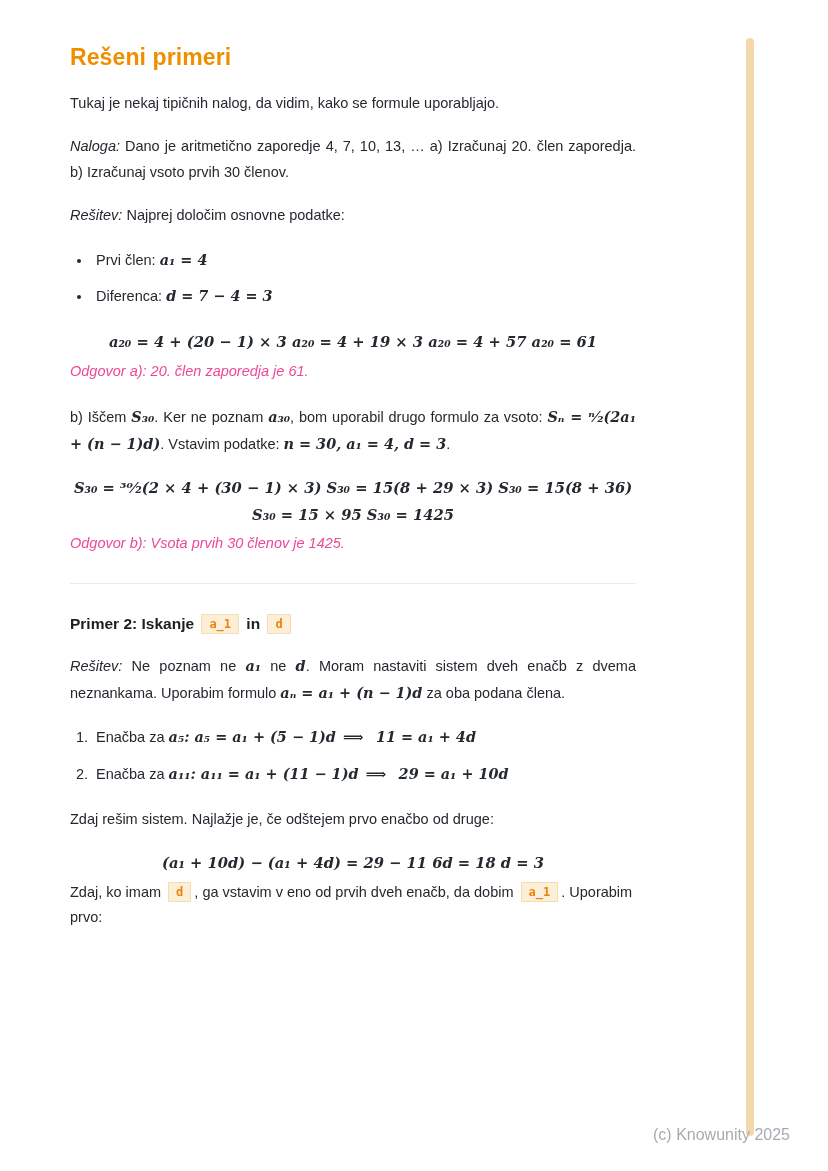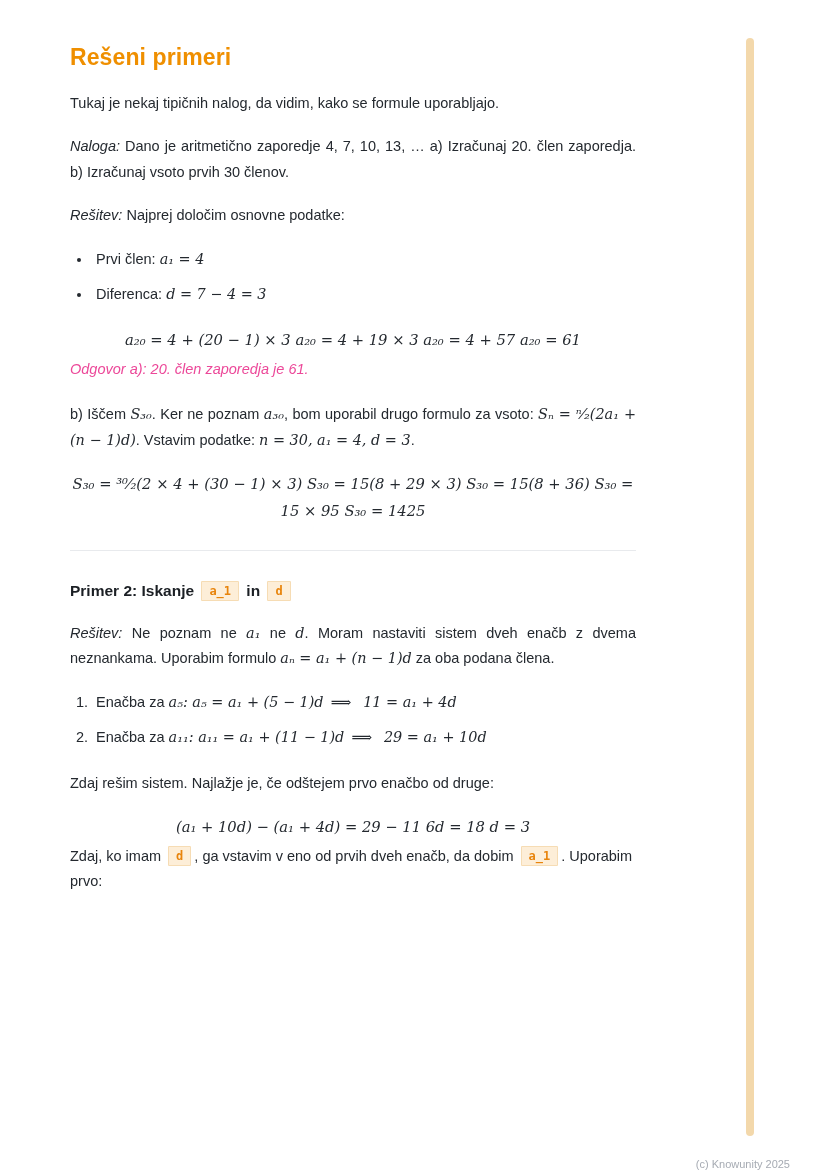--- a/index.html
+++ b/index.html
@@ -50,20 +50,21 @@
   }
   p.answer {
     font-style: italic;
     color: #ec4899;
     margin-bottom: 20px;
   }
   .m {
     font-family: "DejaVu Serif", "DejaVu Sans", serif;
     font-style: italic;
     font-size: 0.995em;
+    font-weight: bold;
   }
   .i { font-style: italic; }
   .code {
     font-family: "DejaVu Sans Mono", monospace;
     font-style: normal;
     font-size: 12px;
     font-weight: bold;
     color: var(--badge_text, #e8840c);
     background: var(--badge_bg, #fdeed8);
     border: 1px solid var(--badge_border, #f6dcb4);
@@ -91,22 +92,22 @@
     left: 746px;
     top: 38px;
     width: 8px;
     height: 1098px;
     background: var(--stripe, #f3d8ab);
     border-radius: 4px;
   }
   .watermark {
     position: absolute;
     right: 38px;
-    top: 1158px;
-    font-size: 11px;
+    top: 1126px;
+    font-size: 16px;
     color: var(--watermark, #a6abb3);
     z-index: 2;
   }
 </style>
 </head>
 <body>
 
 <div class="page">
   <div class="content">
 
@@ -124,20 +125,21 @@
       <li><span>Diferenca: </span><span class="m">d = 7 − 4 = 3</span></li>
     </ul>
 
 
     <p class="math-line"><span class="m">a₂₀ = 4 + (20 − 1) × 3 a₂₀ = 4 + 19 × 3 a₂₀ = 4 + 57 a₂₀ = 61</span></p>
     <p class="para answer"><span class="i">Odgovor a): 20. člen zaporedja je 61.</span></p>
 
     <p class="para just"><span>b) Iščem </span><span class="m">S₃₀</span><span>. Ker ne poznam </span><span class="m">a₃₀</span><span>, bom uporabil drugo formulo za vsoto: </span><span class="m">Sₙ = ⁿ⁄₂(2a₁ + (n − 1)d)</span><span>. Vstavim podatke: </span><span class="m">n = 30, a₁ = 4, d = 3</span><span>.</span></p>
 
     <p class="math-line"><span class="m">S₃₀ = ³⁰⁄₂(2 × 4 + (30 − 1) × 3) S₃₀ = 15(8 + 29 × 3) S₃₀ = 15(8 + 36) S₃₀ = 15 × 95 S₃₀ = 1425</span></p>
+    <p class="para answer"><span class="i">Odgovor b): Vsota prvih 30 členov je 1425.</span></p>
 
     <hr class="divider">
 
     <h2><span>Primer 2: Iskanje </span><span class="code">a_1</span><span> in </span><span class="code">d</span></h2>
 
 
     <p class="para just"><span class="i">Rešitev:</span><span> Ne poznam ne </span><span class="m">a₁</span><span> ne </span><span class="m">d</span><span>. Moram nastaviti sistem dveh enačb z dvema neznankama. Uporabim formulo </span><span class="m">aₙ = a₁ + (n − 1)d</span><span> za oba podana člena.</span></p>
 
     <ol>
       <li><span>Enačba za </span><span class="m">a₅: a₅ = a₁ + (5 − 1)d ⟹  11 = a₁ + 4d</span></li>

